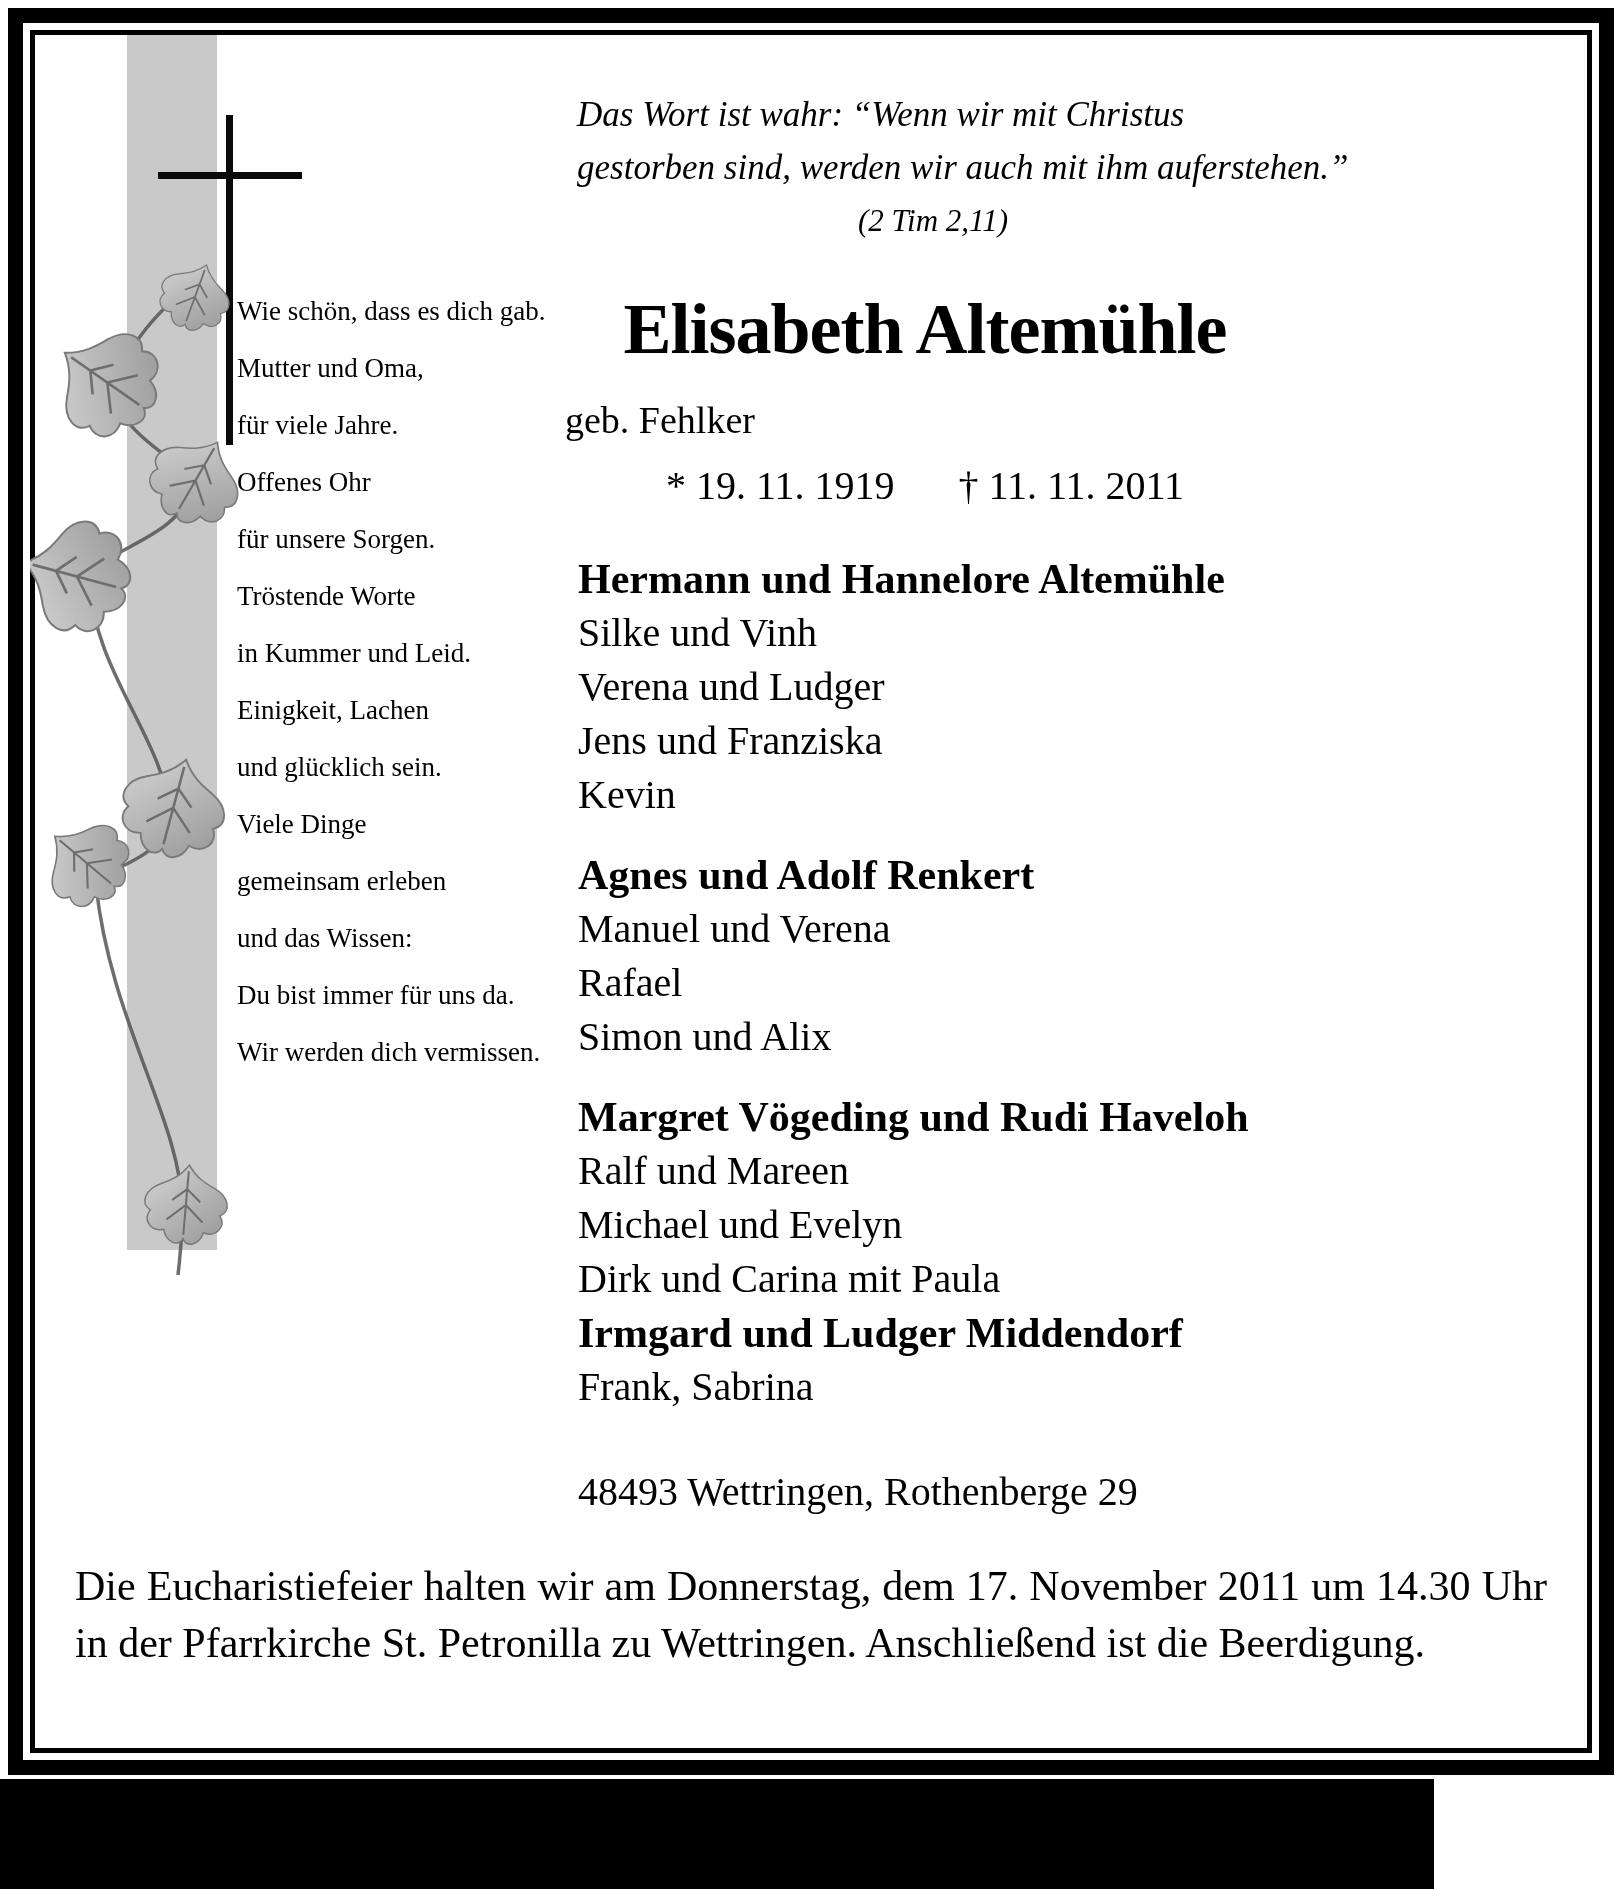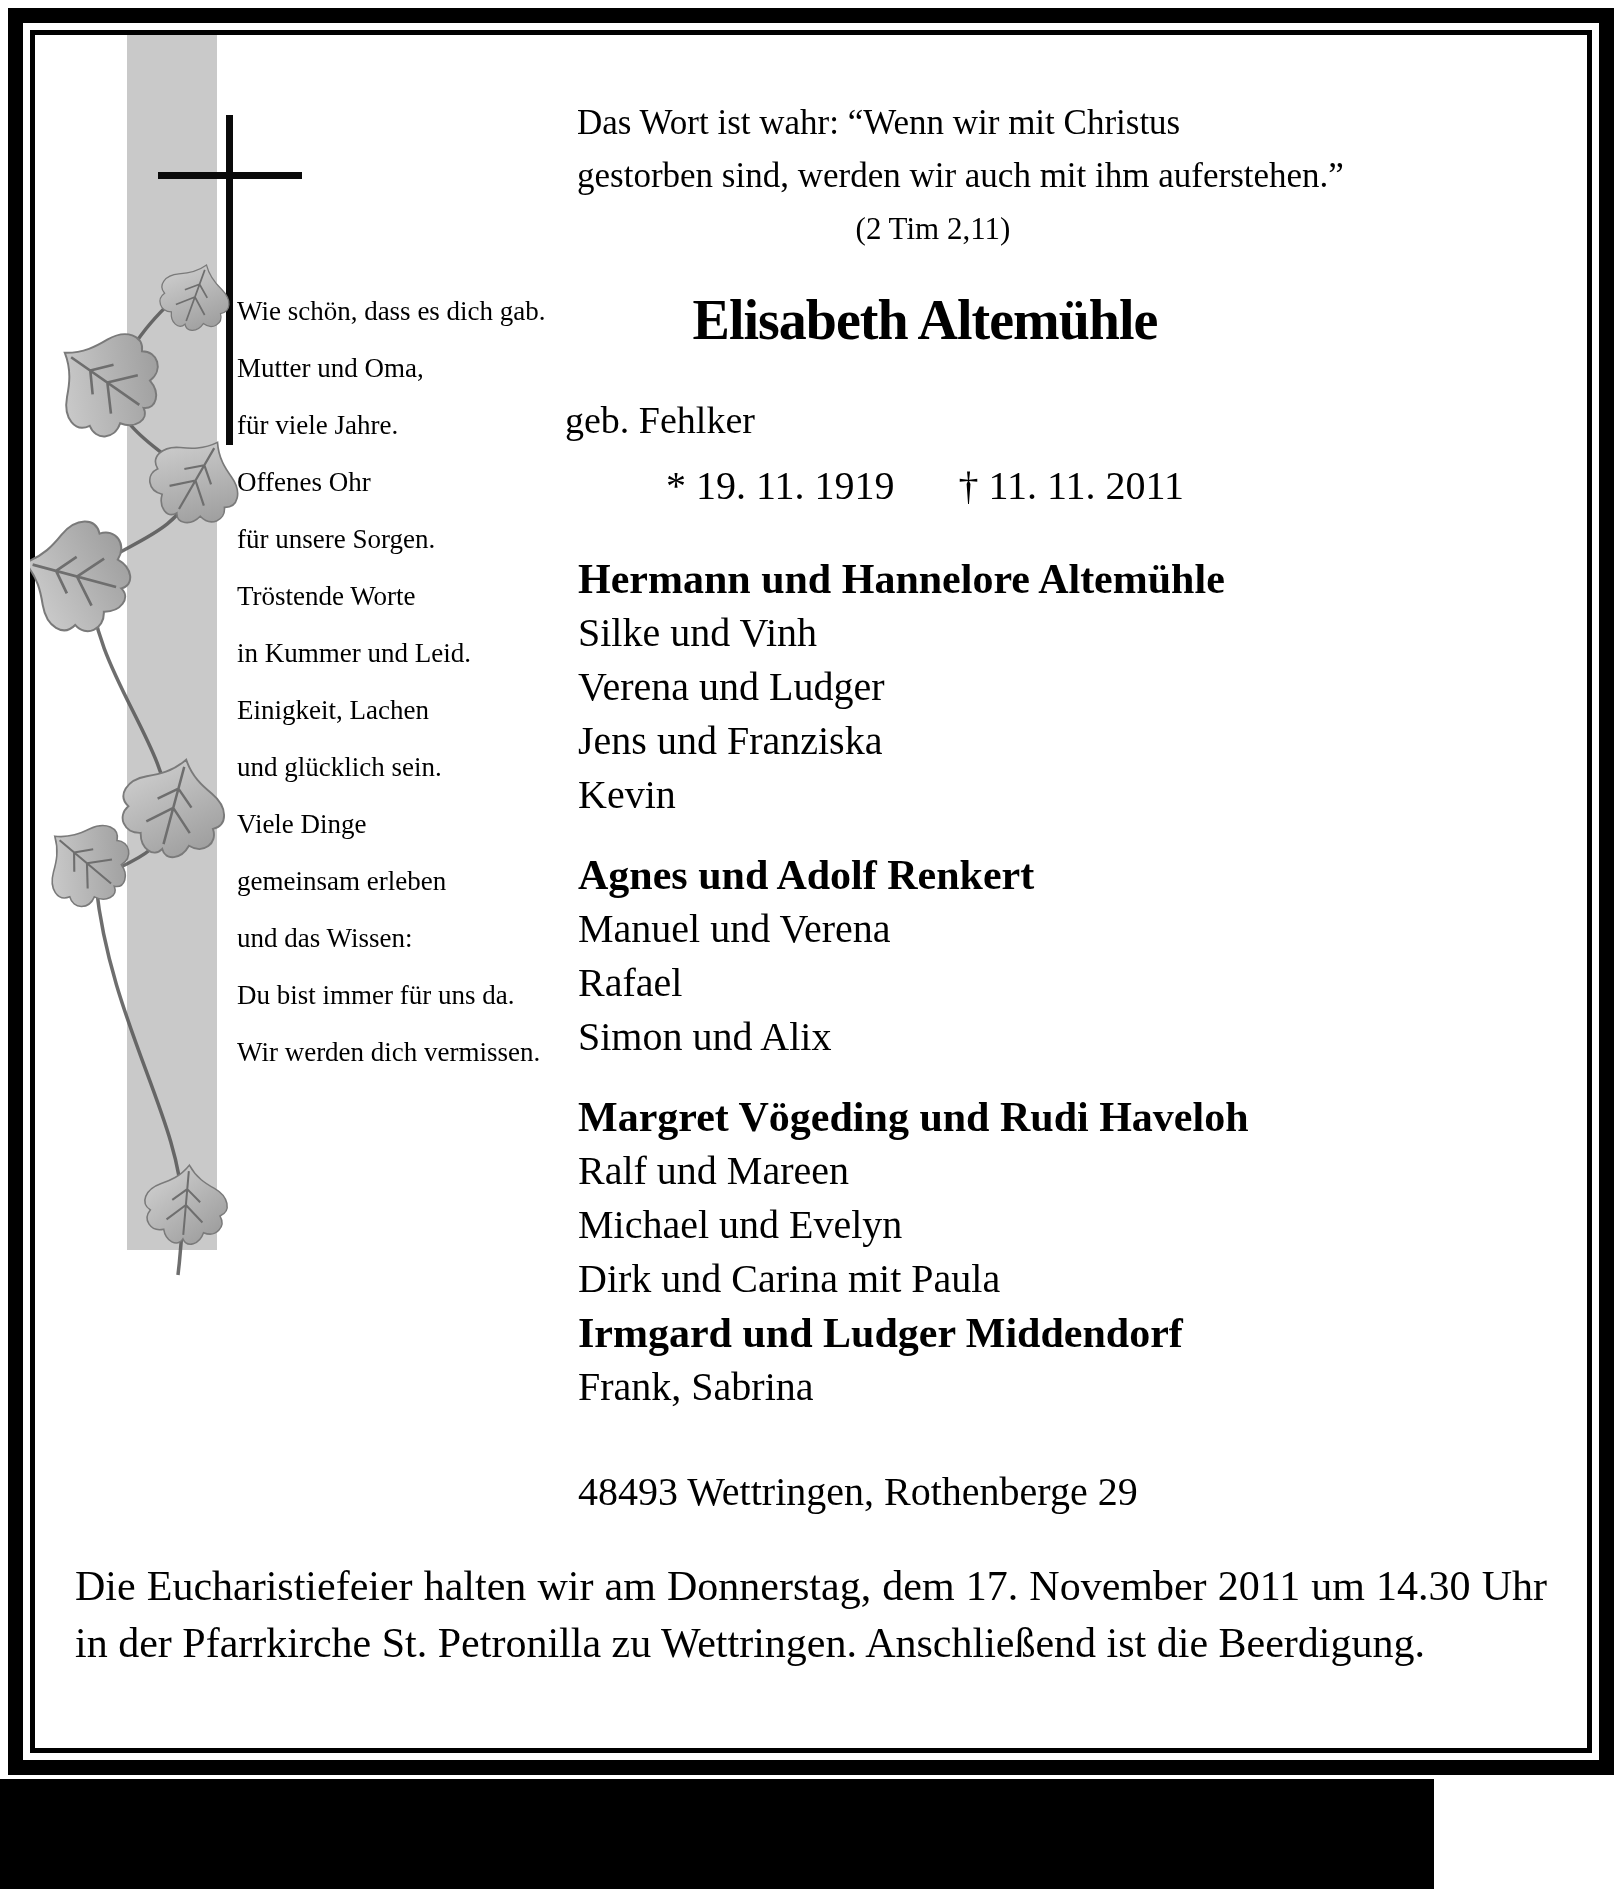--- a/index.html
+++ b/index.html
@@ -25,33 +25,33 @@
     background:#c9c9c9;
   }
   
   .cross-v{position:absolute;left:226px;top:115px;width:7px;height:330px;background:#0a0a0a;}
   .cross-h{position:absolute;left:158px;top:172px;width:144px;height:7px;background:#0a0a0a;}
   
   .ivy{position:absolute;left:30px;top:240px;width:230px;height:1040px;}
   .ivy .vein{fill:none;stroke:#6e6e6e;stroke-width:2;}
   
   .quote{
-    position:absolute;left:577px;top:96px;width:712px;
-    font-size:35px;line-height:53px;white-space:nowrap;
+    position:absolute;left:577px;top:88px;width:712px;
+    font-style:italic;font-size:35px;line-height:53px;white-space:nowrap;
   }
   .quote .citation{text-align:center;font-size:31px;}
   
   .poem{
     position:absolute;left:237px;top:283px;width:330px;
     font-size:27px;line-height:57px;white-space:nowrap;
   }
   
   .name{
     position:absolute;left:565px;top:288px;width:720px;
-    text-align:center;font-size:56px;font-weight:bold;letter-spacing:-1px;white-space:nowrap;font-family:Liberation Serif, serif;
+    text-align:center;font-size:72px;font-weight:bold;letter-spacing:-1px;white-space:nowrap;font-family:Liberation Serif, serif;
   }
   .maiden{
     position:absolute;left:565px;top:398px;width:720px;
     text-align:left;font-size:38px;
   }
   .dates{
     position:absolute;left:565px;top:462px;width:720px;
     display:flex;justify-content:center;gap:64px;font-size:40px;white-space:nowrap;
   }
   

